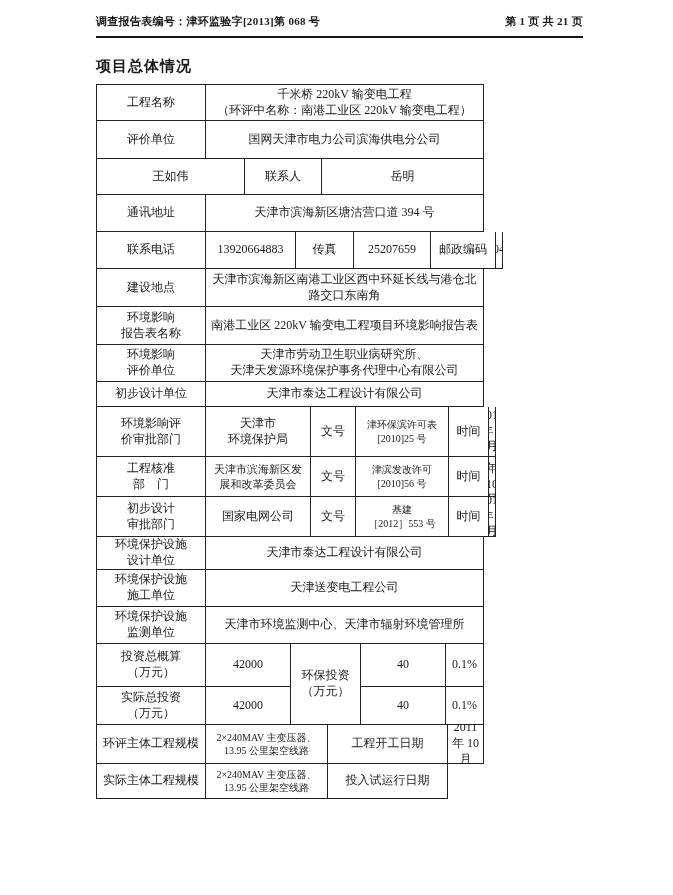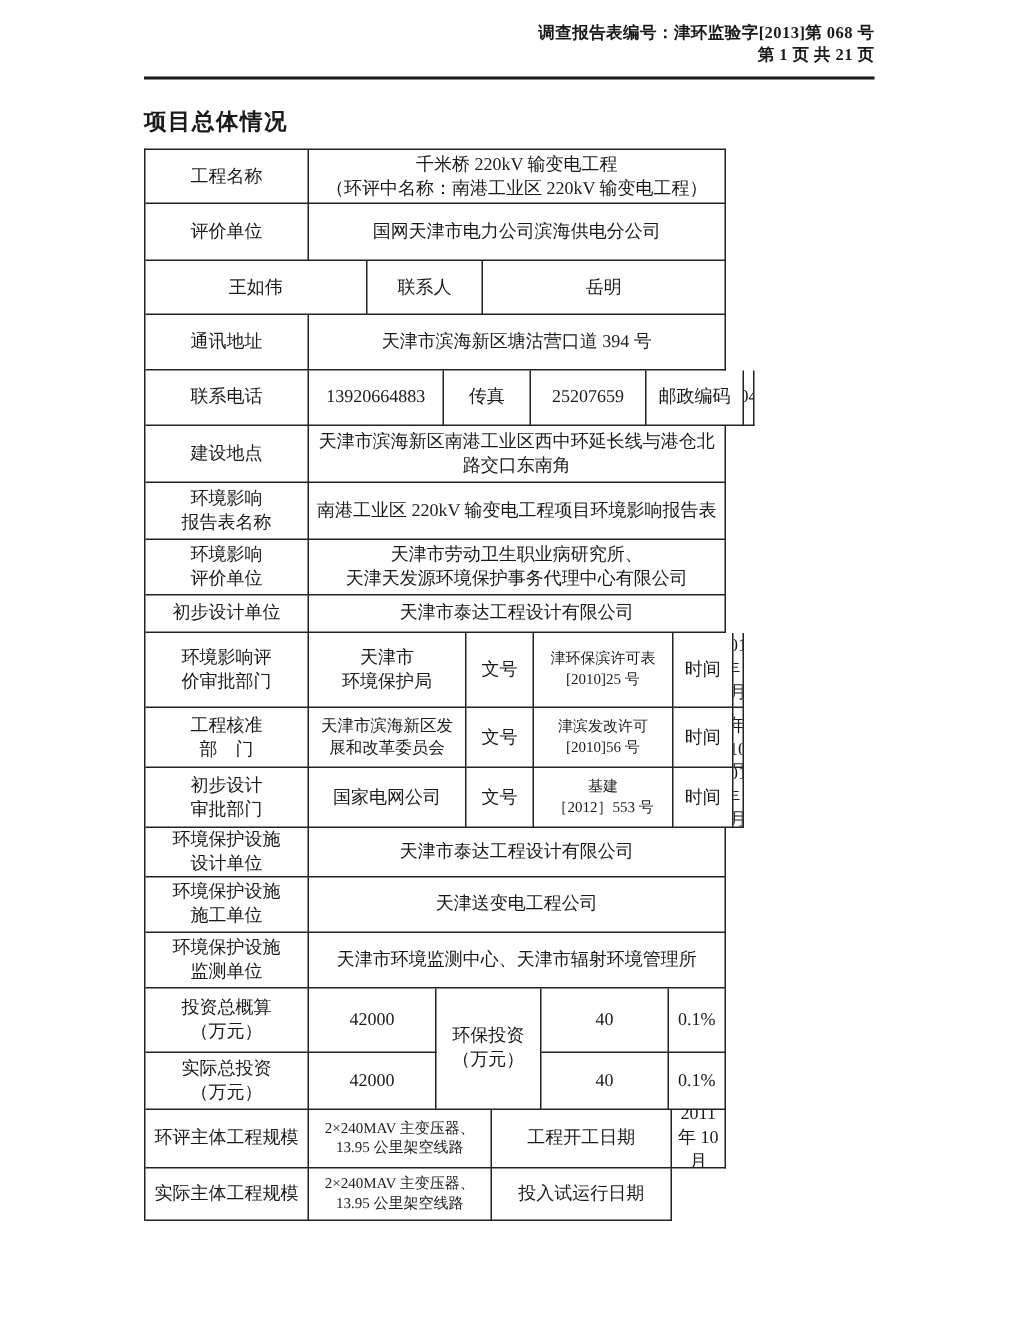--- a/index.html
+++ b/index.html
@@ -5,21 +5,21 @@
   * { margin:0; padding:0; box-sizing:border-box; }
   html,body { background:#ffffff; }
   body { font-family:"Liberation Serif","DejaVu Serif",serif; color:#1a1a1a; }
   .page {
     position:relative; width:673px; height:895px; background:#ffffff;
     padding:14px 90px 0 96px; overflow:hidden;
   }
   .page-header {
     display:flex; justify-content:space-between; align-items:flex-end;
     font-size:11px; font-weight:bold; letter-spacing:0.3px;
-    padding-bottom:7px; border-bottom:2px solid #161616;flex-direction:column;
+    padding-bottom:7px; border-bottom:2px solid #161616;
   }
   .section-title {
     margin-top:19px; margin-bottom:8px;
     font-size:15px; font-weight:bold; letter-spacing:1px;
   }
   .doc-table {
     width:388px; border-top:1px solid #222; border-left:1px solid #222;
     font-size:12px;
   }
   .t-row { display:flex; width:100%; }

